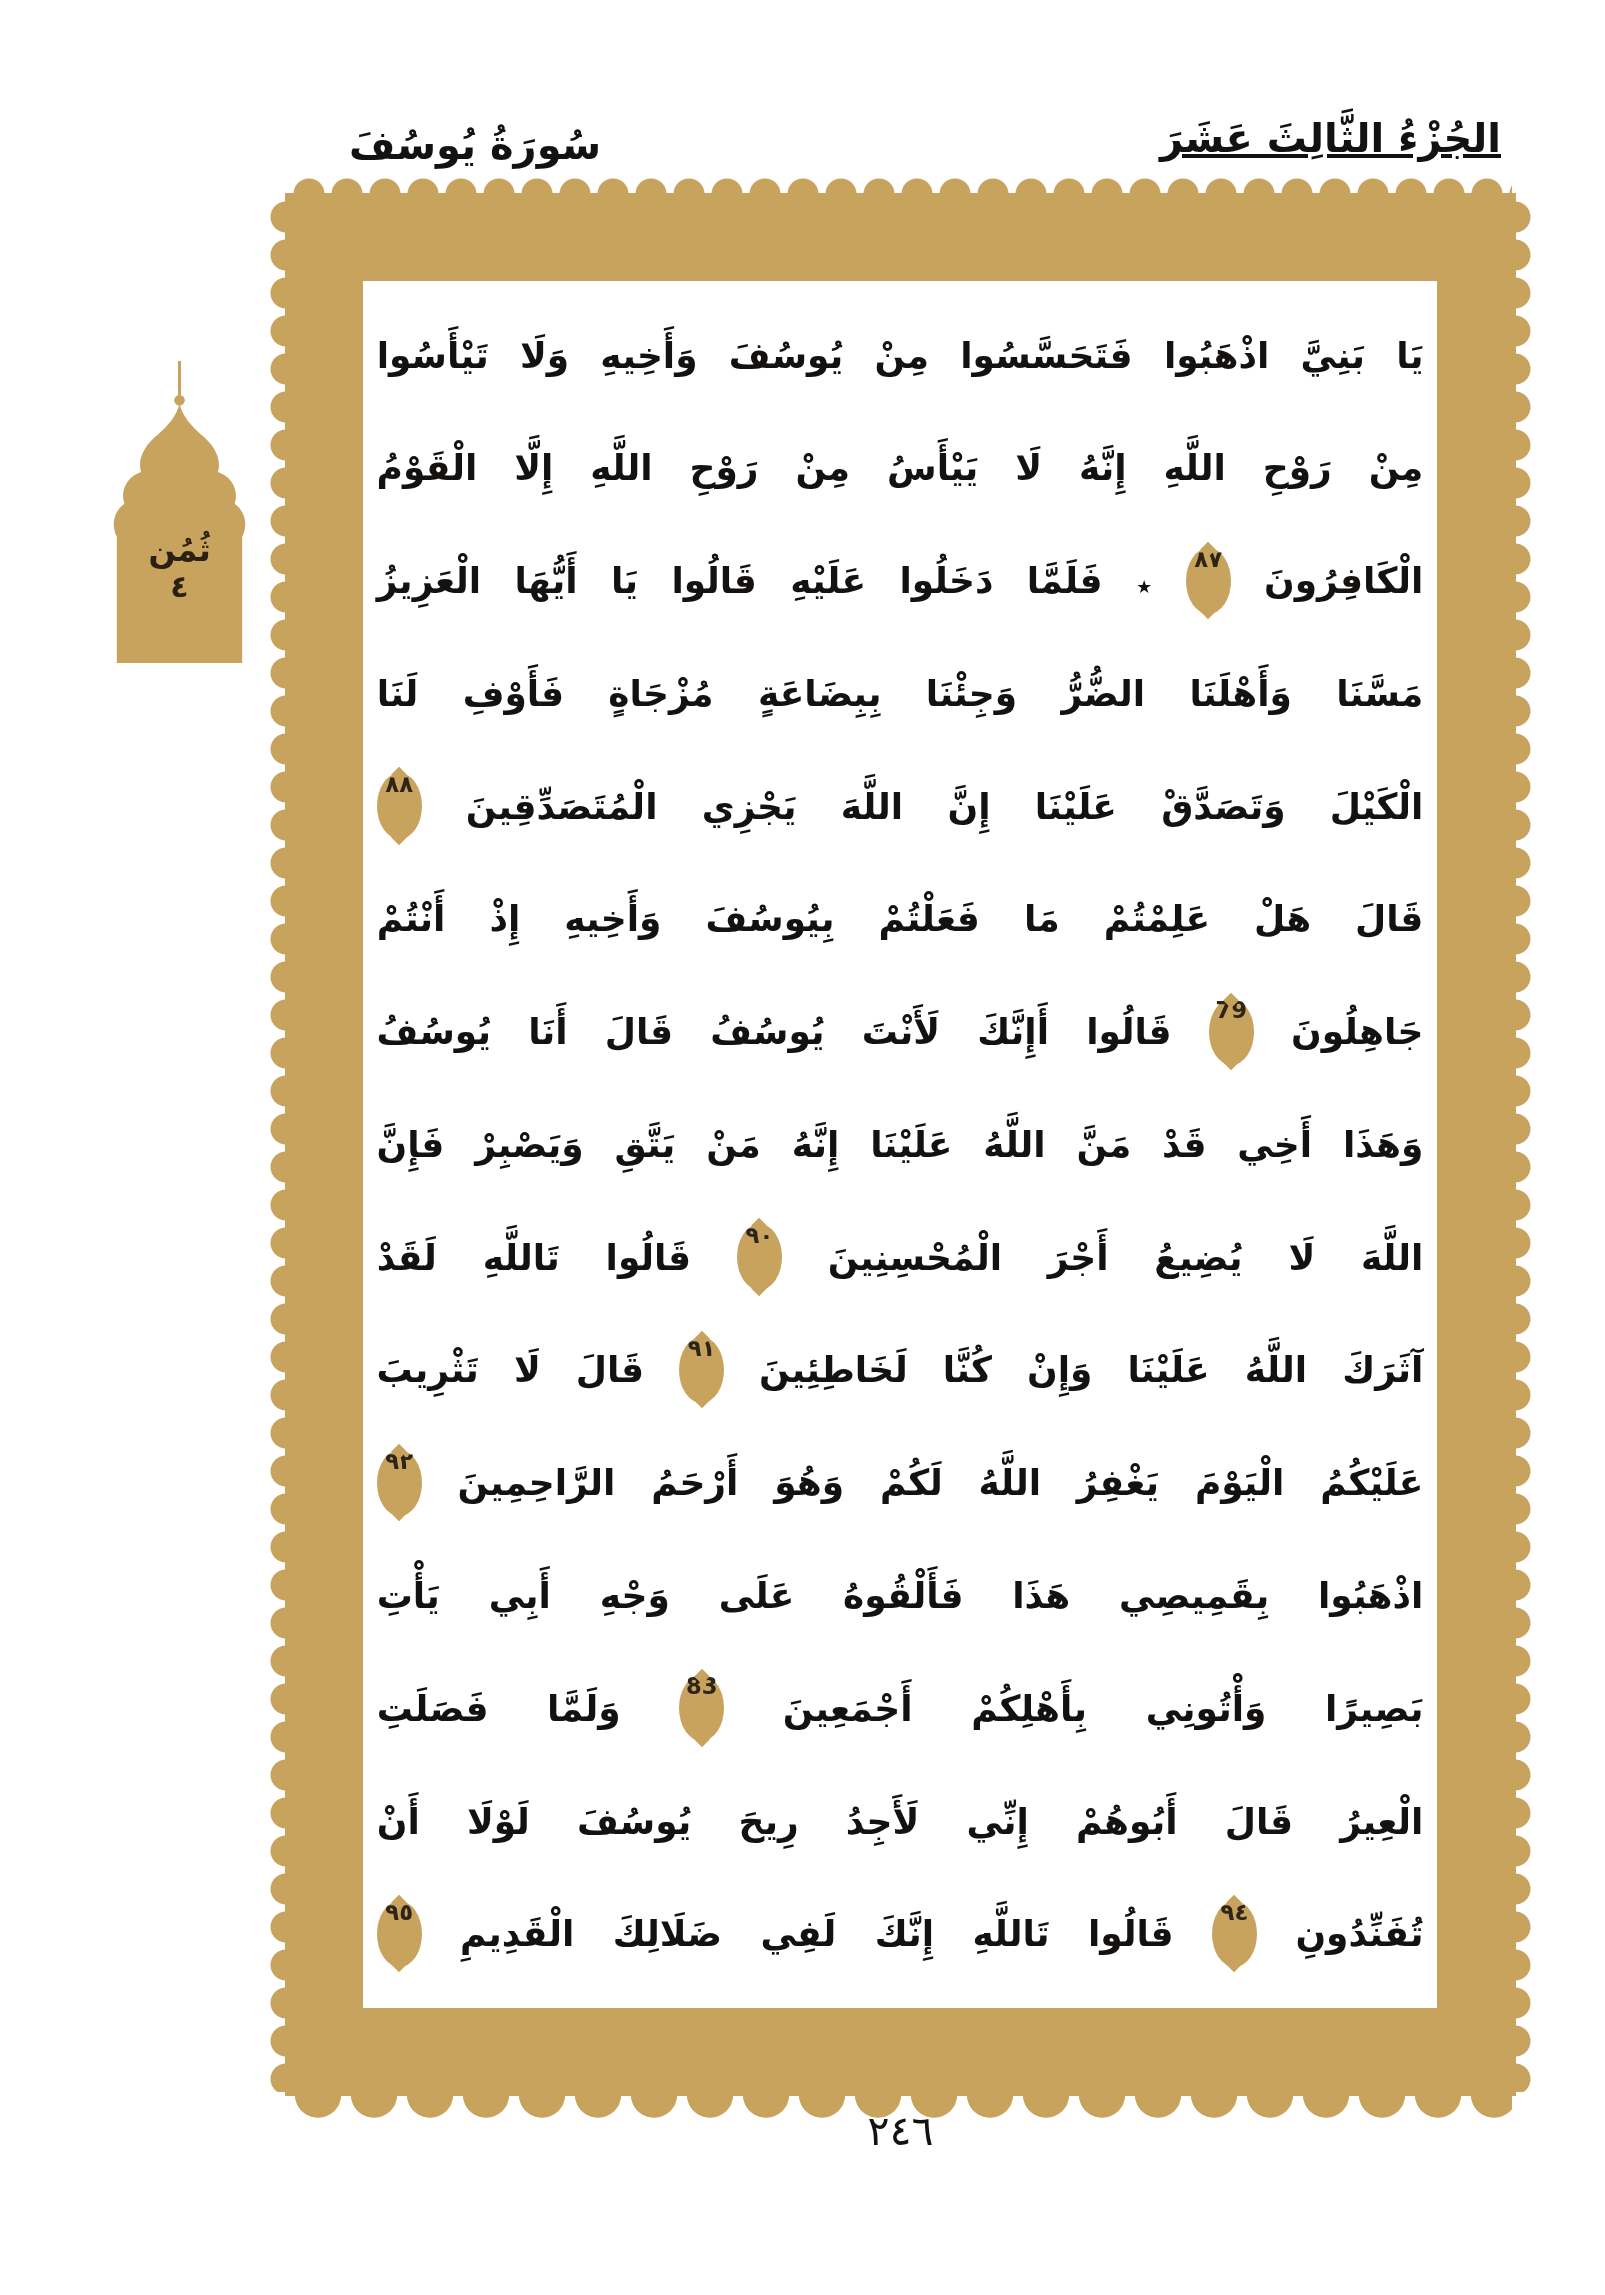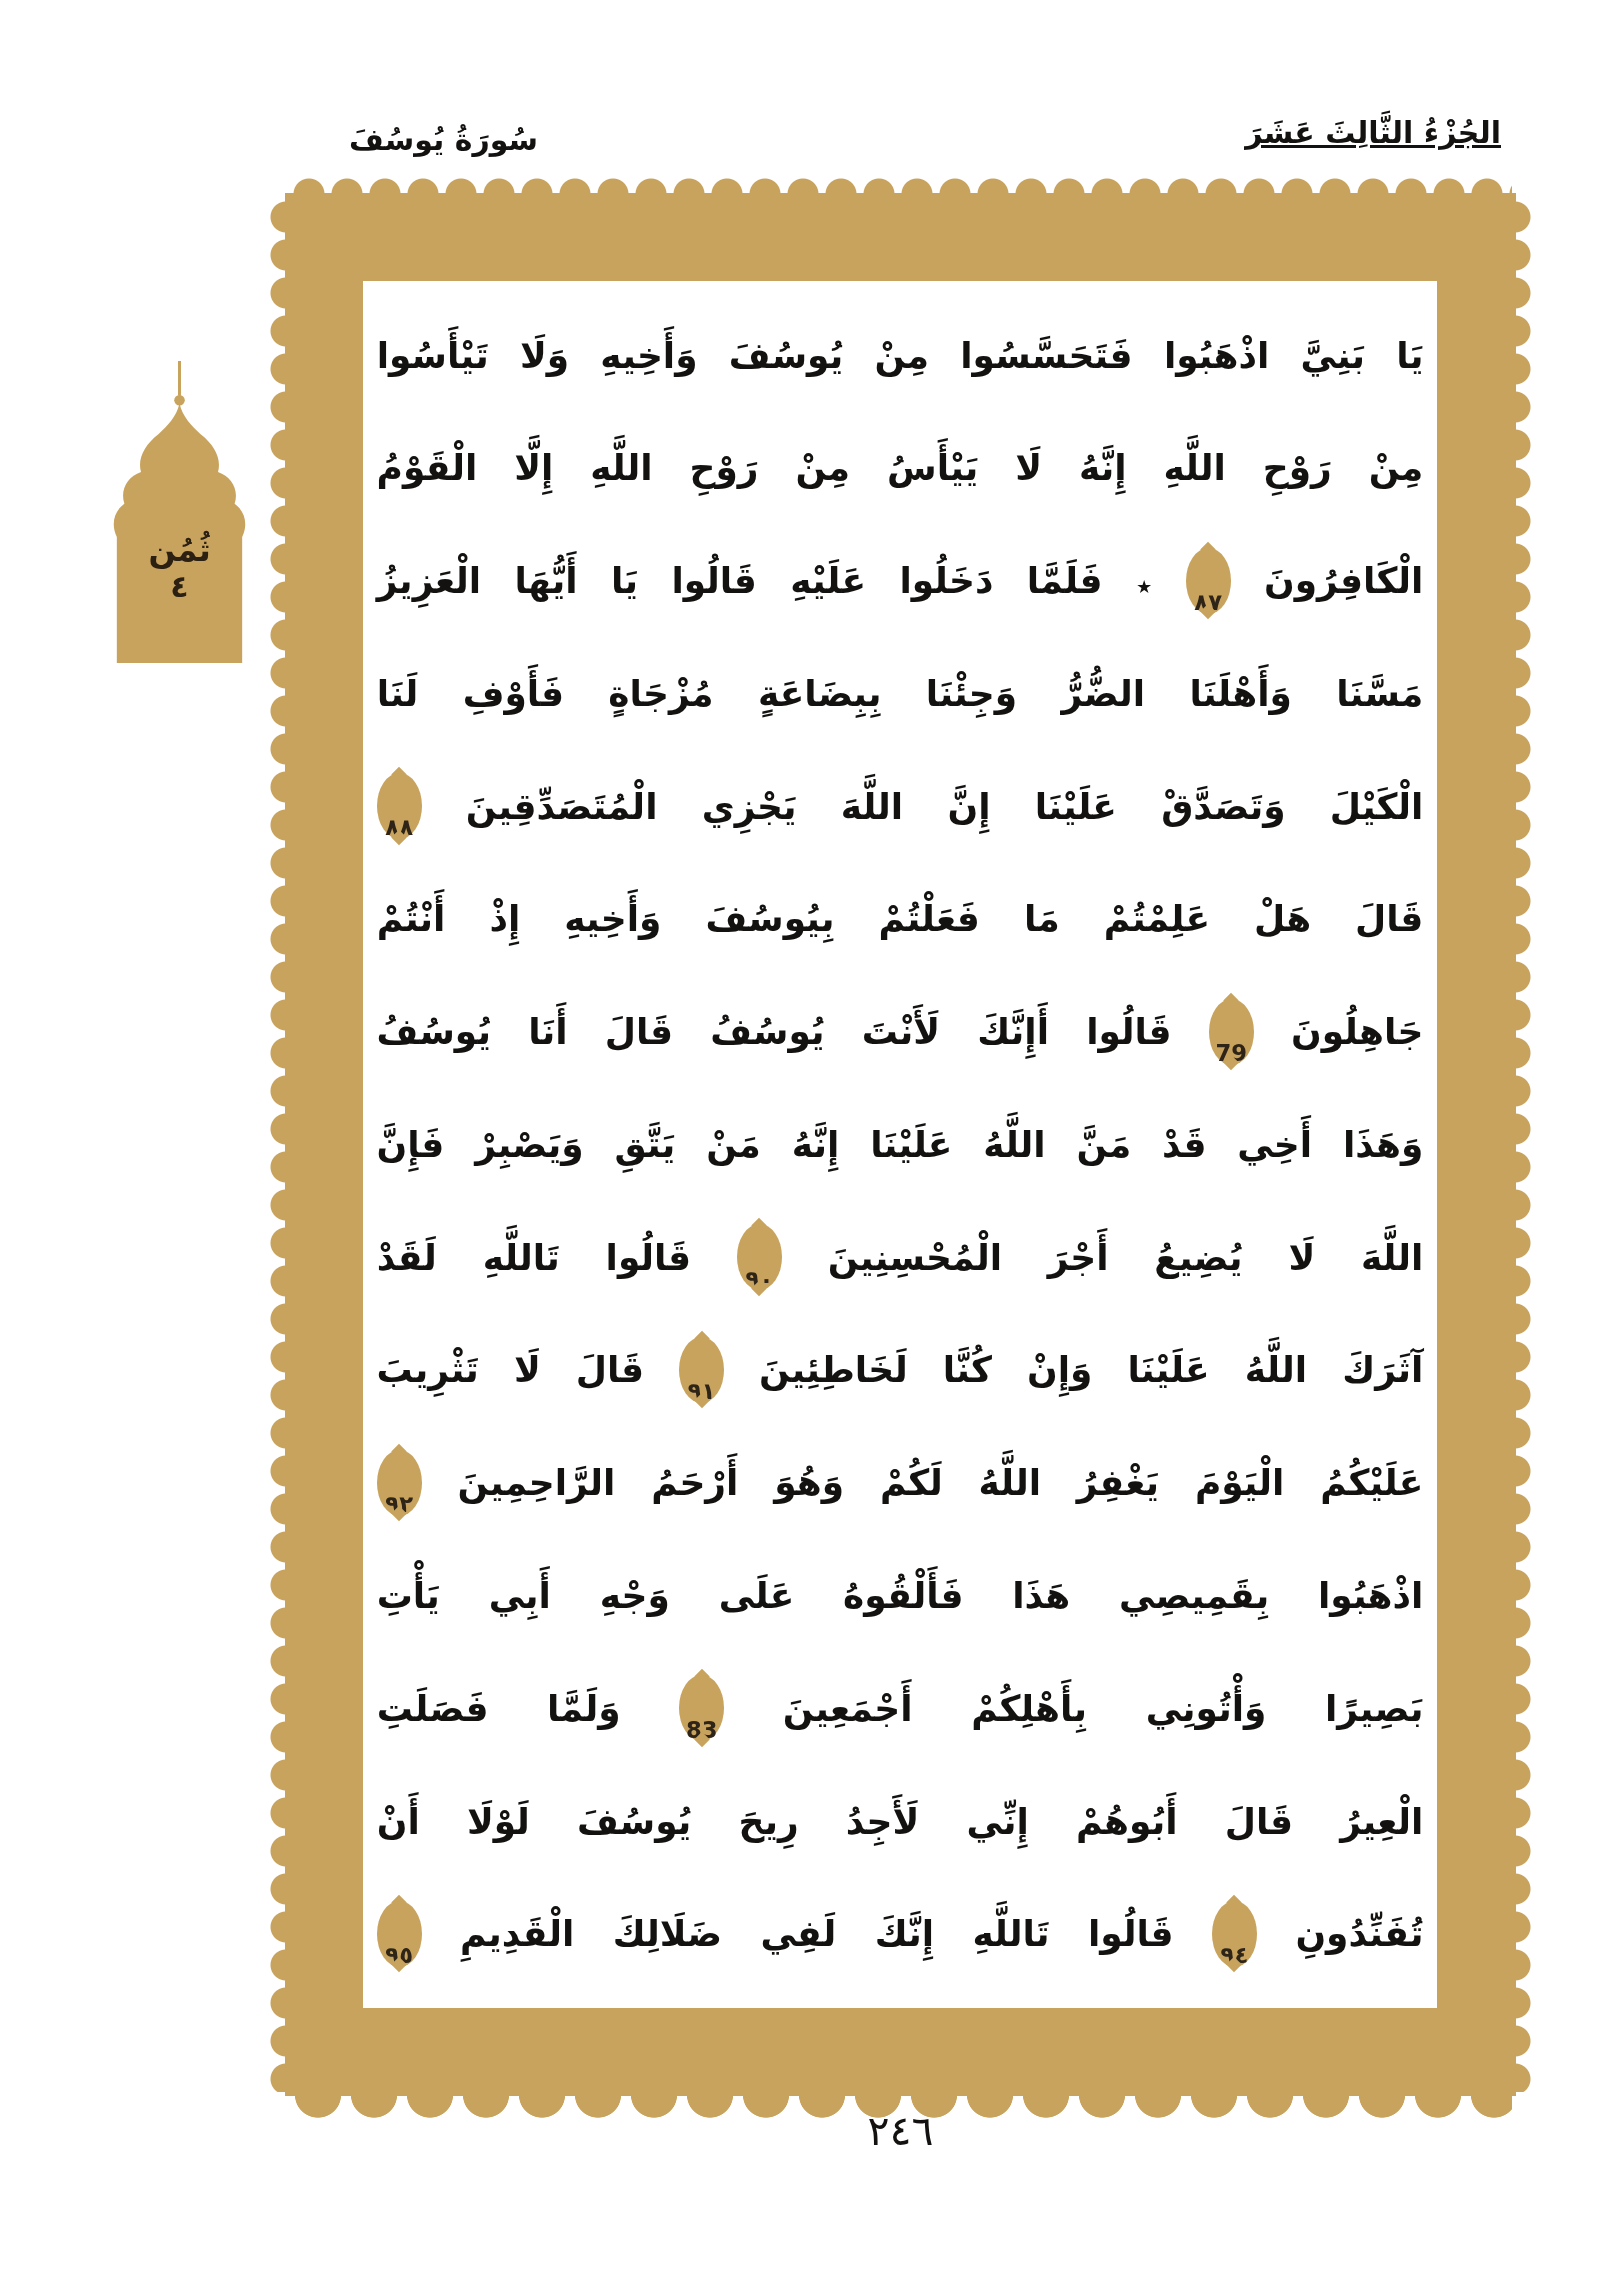--- a/index.html
+++ b/index.html
@@ -13,21 +13,21 @@
     position:relative;
     background:#ffffff;
     font-family:"DejaVu Sans", sans-serif;
     color:var(--ink);
     overflow:hidden;
   }
 
   
   .head{
     position:absolute;
-    font-size:30px;
+    font-size:40px;
     font-weight:bold;
     color:var(--ink);
     direction:rtl;
     white-space:nowrap;
   }
   .head-left{left:349px;top:122px;}
   .head-right{right:104px;top:115px;text-decoration:underline;}
 
   
   .dome{
@@ -83,21 +83,21 @@
     display:flex;align-items:center;justify-content:space-between;
     height:109px;
     font-size:36px;font-weight:bold;color:var(--ink);
     white-space:nowrap;
   }
   .line .word{display:inline-block;}
 
   
   .vmark{
     position:relative;
-    display:inline-flex;align-items:flex-end;justify-content:center;
+    display:inline-flex;align-items:flex-start;justify-content:center;
     width:45px;height:66px;
     background:var(--gold);
     border-radius:50%;
     flex:0 0 auto;
   }
   .vmark::before,.vmark::after{
     content:"";position:absolute;left:50%;width:11.3px;height:11.3px;
     background:var(--gold);transform:translateX(-50%) rotate(45deg);
   }
   .vmark::before{top:-3.8px;}

